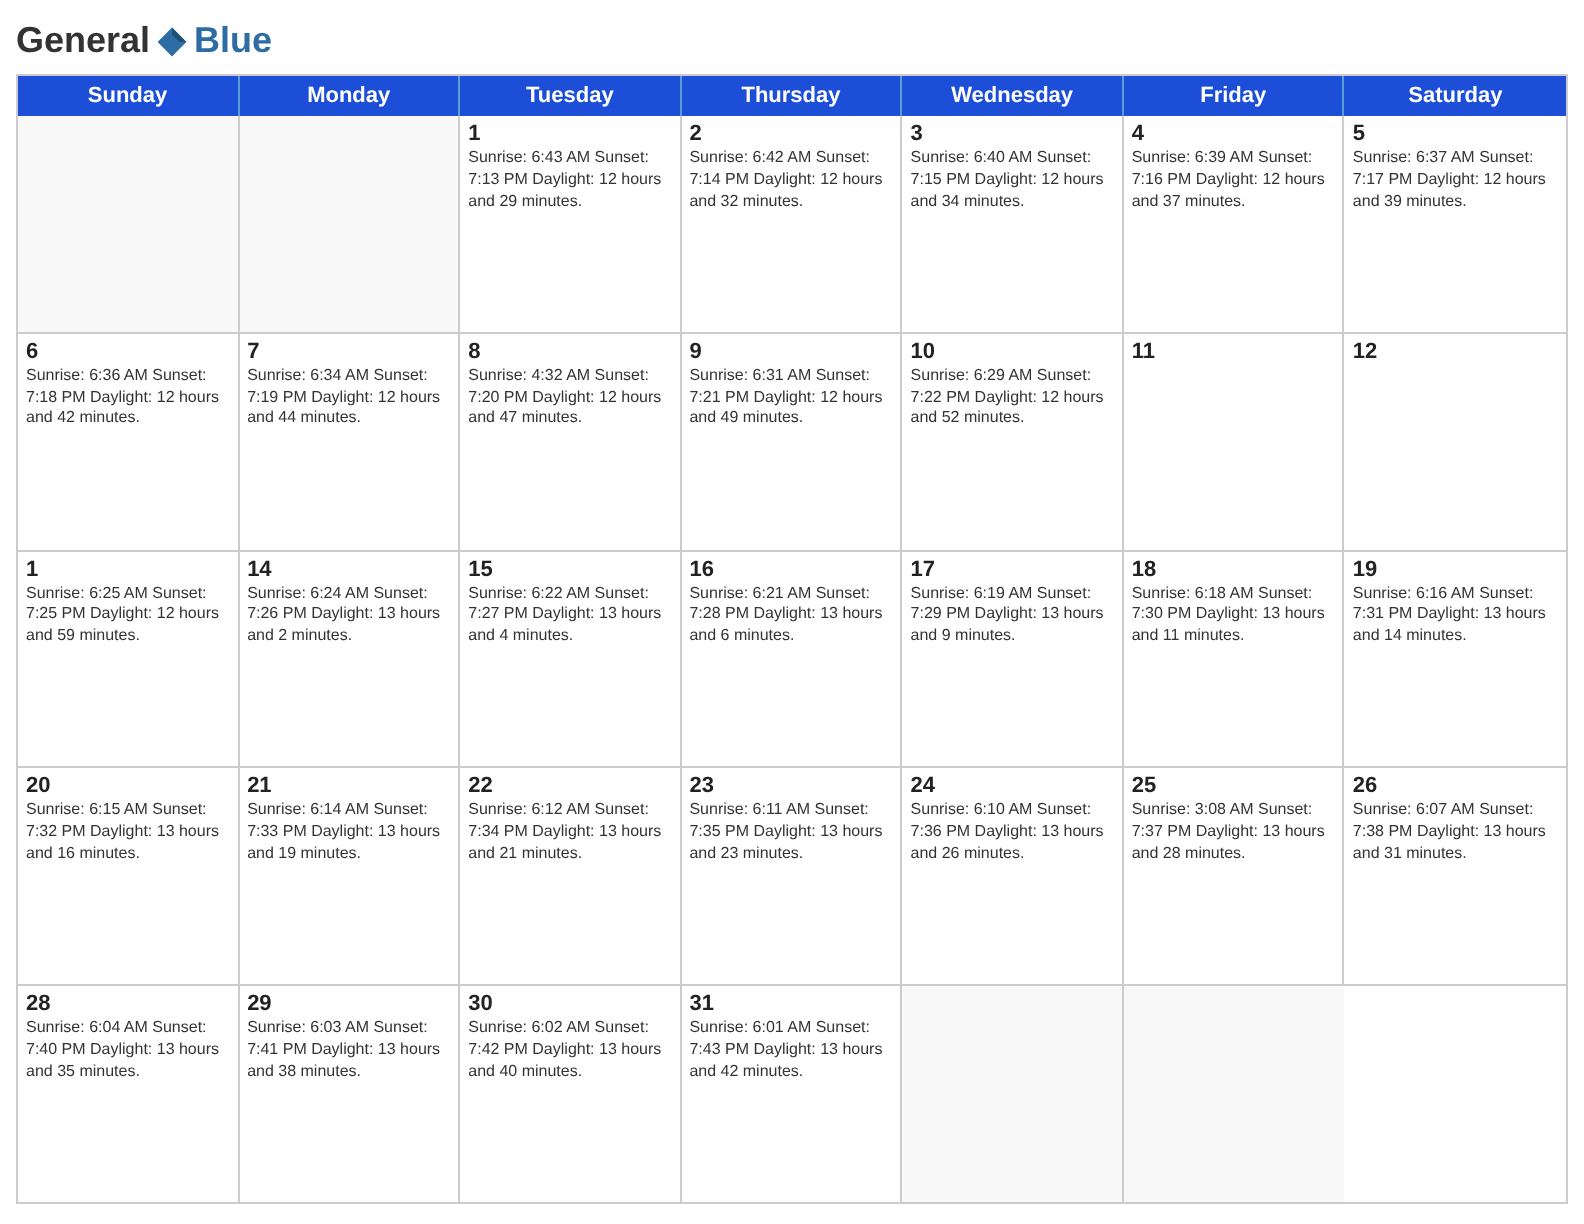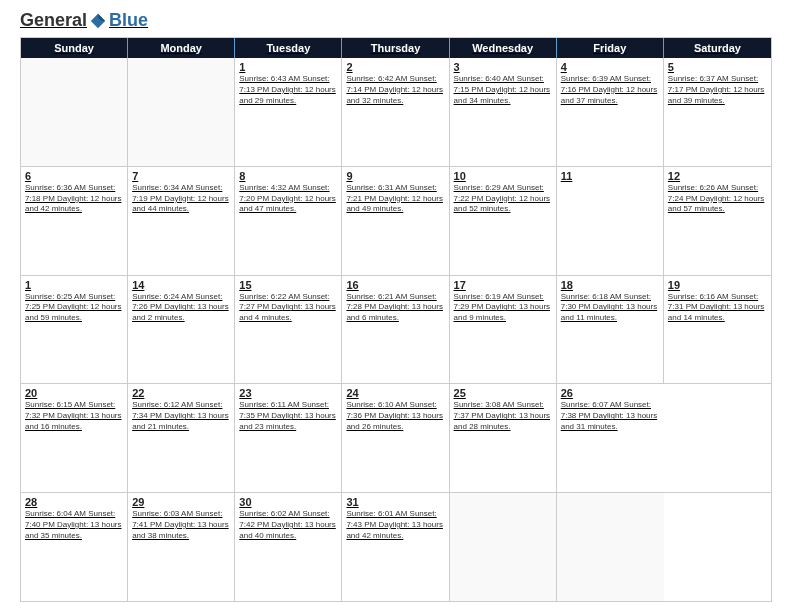--- a/index.html
+++ b/index.html
@@ -6,24 +6,23 @@
     body {
       font-family: Arial, sans-serif;
       background: #fff;
       width: 792px;
       height: 612px;
       overflow: hidden;
     }
     .page {
       width: 792px;
       height: 612px;
-      padding: 10px 20px;
+      padding: 10px 8px;
       display: flex;
       flex-direction: column;
-      text-decoration: underline;
     }
     .header {
       display: flex;
       justify-content: space-between;
       align-items: flex-start;
       margin-bottom: 6px;
     }
     .logo {
       display: flex;
       flex-direction: column;
@@ -57,21 +56,21 @@
     }
     .calendar {
       flex: 1;
       display: flex;
       flex-direction: column;
       border: 1px solid #ccc;
     }
     .cal-header {
       display: grid;
       grid-template-columns: repeat(7, 1fr);
-      background: #0f172a;
+      background: #1d4ed8;
     }
     .cal-header-cell {
       color: #fff;
       font-size: 11px;
       font-weight: bold;
       text-align: center;
       padding: 4px 2px;
       border-right: 1px solid #5a9fd4;
     }
     .cal-header-cell:last-child { border-right: none; }
@@ -205,23 +204,20 @@
             <span class="day-num">10</span>
             <div class="day-info">Sunrise: 6:29 AM
 Sunset: 7:22 PM
 Daylight: 12 hours and 52 minutes.</div>
           </div>
           <div class="cal-cell">
             <span class="day-num">11</span>
           </div>
           <div class="cal-cell">
             <span class="day-num">12</span>
-            <div class="day-info">Sunrise: 6:26 AM
-Sunset: 7:24 PM
-Daylight: 12 hours and 57 minutes.</div>
           </div>
         </div>
         <div class="cal-row">
           <div class="cal-cell">
             <span class="day-num">1</span>
             <div class="day-info">Sunrise: 6:25 AM
 Sunset: 7:25 PM
 Daylight: 12 hours and 59 minutes.</div>
           </div>
           <div class="cal-cell">
@@ -260,20 +256,26 @@
 Sunset: 7:31 PM
 Daylight: 13 hours and 14 minutes.</div>
           </div>
         </div>
         <div class="cal-row">
           <div class="cal-cell">
             <span class="day-num">20</span>
             <div class="day-info">Sunrise: 6:15 AM
 Sunset: 7:32 PM
 Daylight: 13 hours and 16 minutes.</div>
+          </div>
+          <div class="cal-cell">
+            <span class="day-num">21</span>
+            <div class="day-info">Sunrise: 6:14 AM
+Sunset: 7:33 PM
+Daylight: 13 hours and 19 minutes.</div>
           </div>
           <div class="cal-cell">
             <span class="day-num">22</span>
             <div class="day-info">Sunrise: 6:12 AM
 Sunset: 7:34 PM
 Daylight: 13 hours and 21 minutes.</div>
           </div>
           <div class="cal-cell">
             <span class="day-num">23</span>
             <div class="day-info">Sunrise: 6:11 AM

